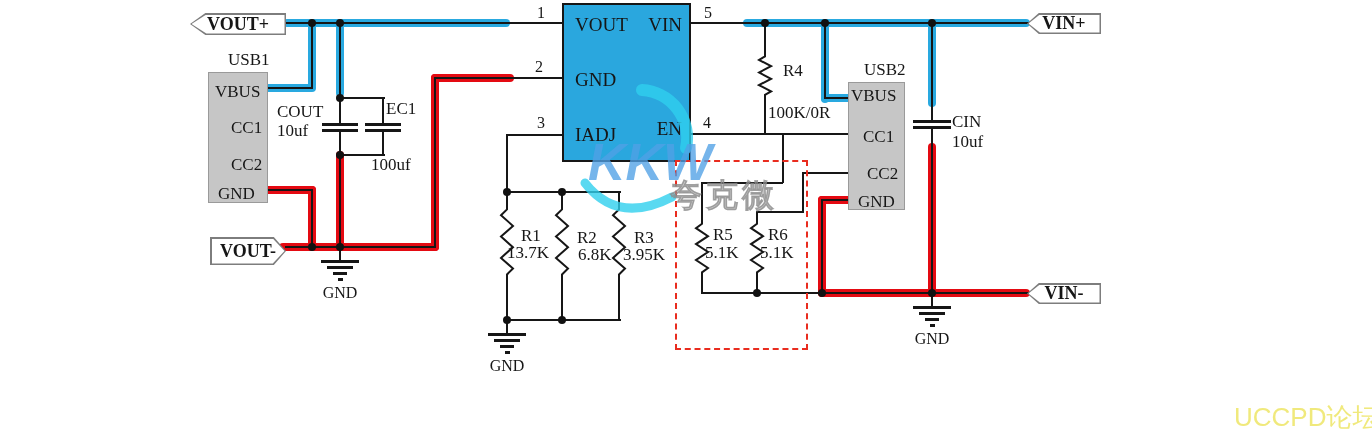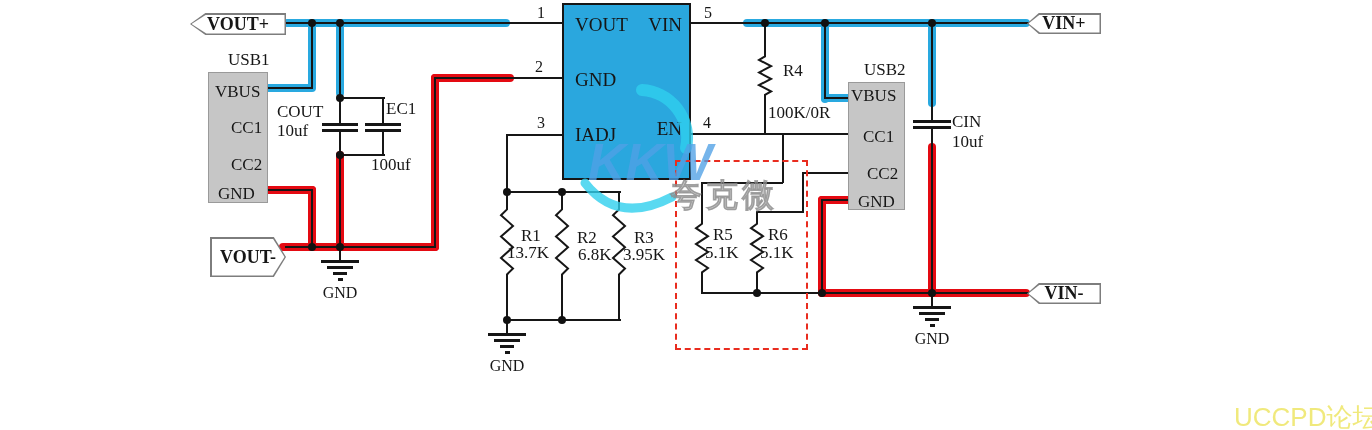--- a/index.html
+++ b/index.html
@@ -8,21 +8,21 @@
   .k{position:absolute;background:#161616}
   .cw{position:absolute;border-radius:4px}
   .blue{background:#29a9e0}
   .red{background:#e40a12}
   .dot{position:absolute;width:8px;height:8px;background:#111;border-radius:50%}
   .plate{position:absolute;height:3px;background:#161616}
   .lbl{position:absolute;font-size:17px;white-space:nowrap;line-height:1.05}
   .pin-num{position:absolute;font-size:16px;white-space:nowrap}
   .usb-box{position:absolute;background:#c6c6c6;border:1px solid #9a9a9a;box-sizing:border-box}
   .usb-pin{position:absolute;font-size:17px;white-space:nowrap}
-  .chip{position:absolute;left:562px;top:3px;width:129px;height:177px;background:#2aa7de;
+  .chip{position:absolute;left:562px;top:3px;width:129px;height:159px;background:#2aa7de;
         border:2px solid #161616;box-sizing:border-box}
   .chip .t{position:absolute;font-size:19px;white-space:nowrap}
   .flag{position:absolute;display:flex;align-items:center;justify-content:center;
         font-weight:bold;font-size:18px;white-space:nowrap}
   .flag .bg,.flag .fg{position:absolute}
   .flag .bg{inset:0;background:#7d7d7d}
   .flag .fg{inset:1.5px;background:#ffffff}
   .flag span{position:relative}
   .pl .bg,.pl .fg{clip-path:polygon(0% 50%,16% 0%,100% 0%,100% 100%,16% 100%)}
   .pr .bg,.pr .fg{clip-path:polygon(0% 0%,84% 0%,100% 50%,84% 100%,0% 100%)}
@@ -195,21 +195,21 @@
     <span class="usb-pin" style="left:14px;top:44px">CC1</span>
     <span class="usb-pin" style="left:18px;top:81px">CC2</span>
     <span class="usb-pin" style="left:9px;top:109px">GND</span>
   </div>
 
   <div class="flag pl" style="left:190px;top:13px;width:96px;height:22px">
     <div class="bg"></div>
       <div class="fg"></div>
       <span>VOUT+</span>
   </div>
-  <div class="flag pr" style="left:210px;top:237px;width:76px;height:40px">
+  <div class="flag pr" style="left:210px;top:237px;width:76px;height:28px">
     <div class="bg"></div>
       <div class="fg"></div>
       <span>VOUT-</span>
   </div>
   <div class="flag pl" style="left:1027px;top:13px;width:74px;height:21px">
     <div class="bg"></div>
       <div class="fg"></div>
       <span>VIN+</span>
   </div>
   <div class="flag pl" style="left:1027px;top:283px;width:74px;height:21px">

